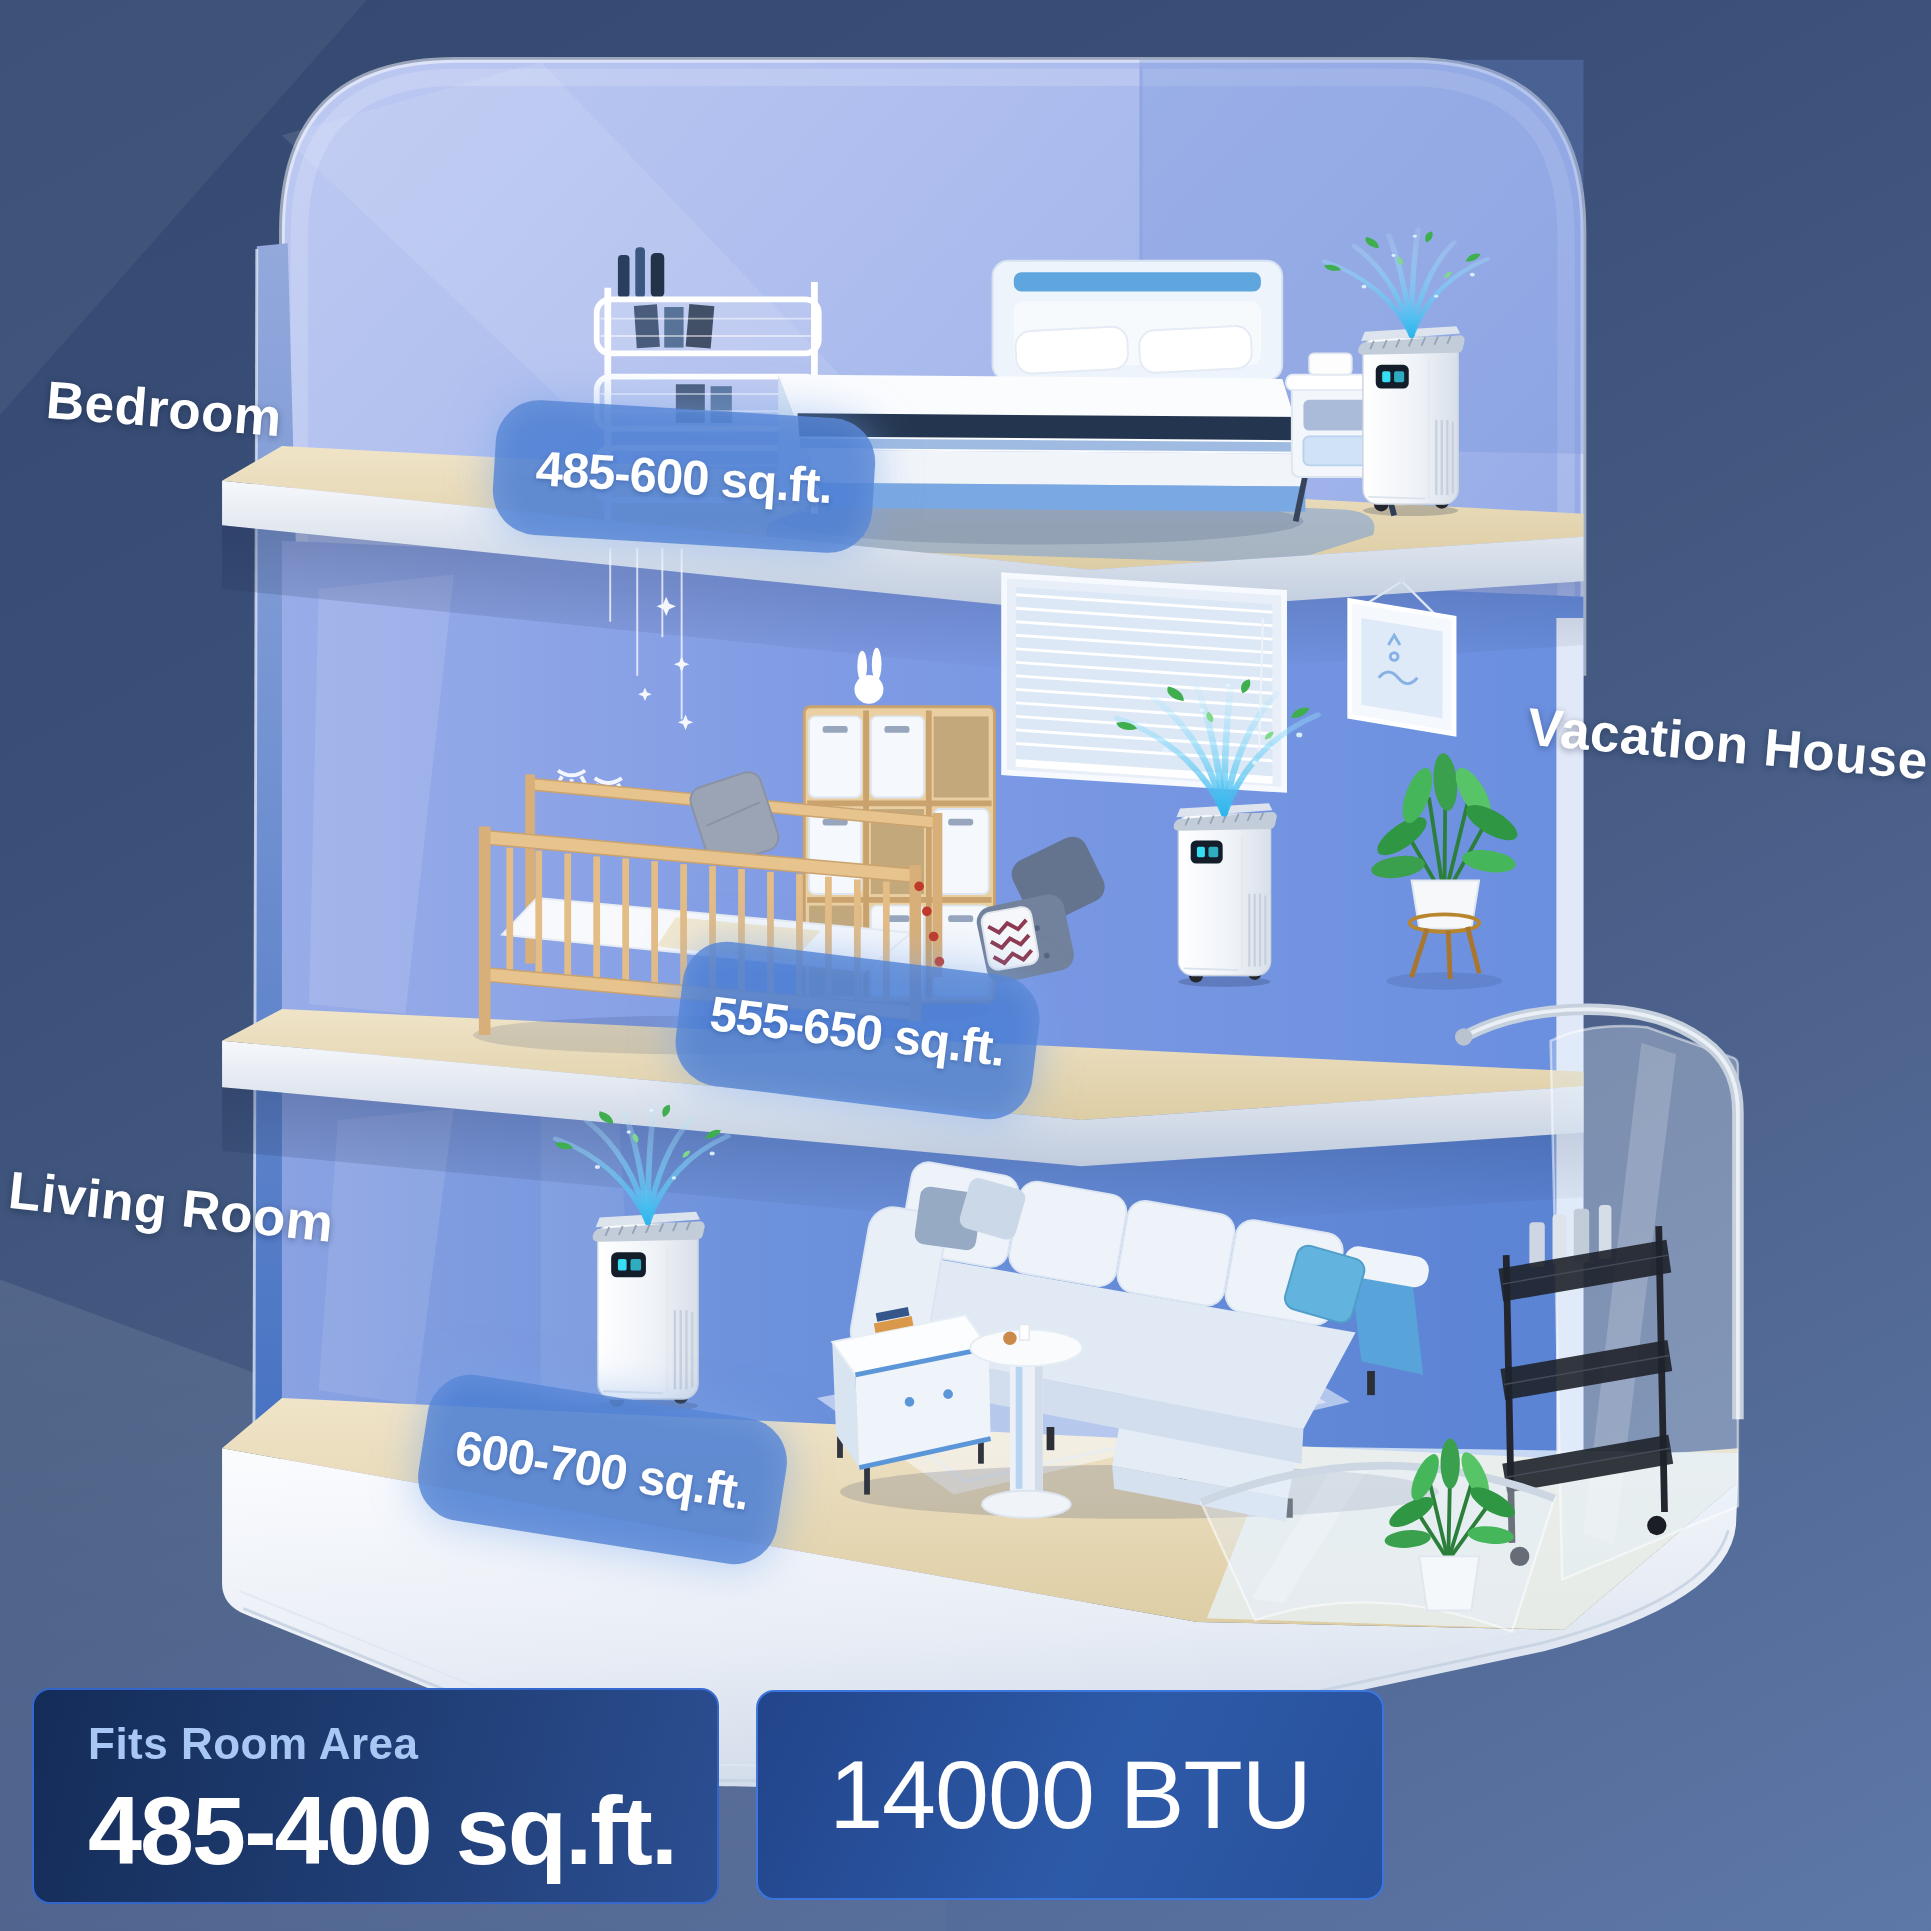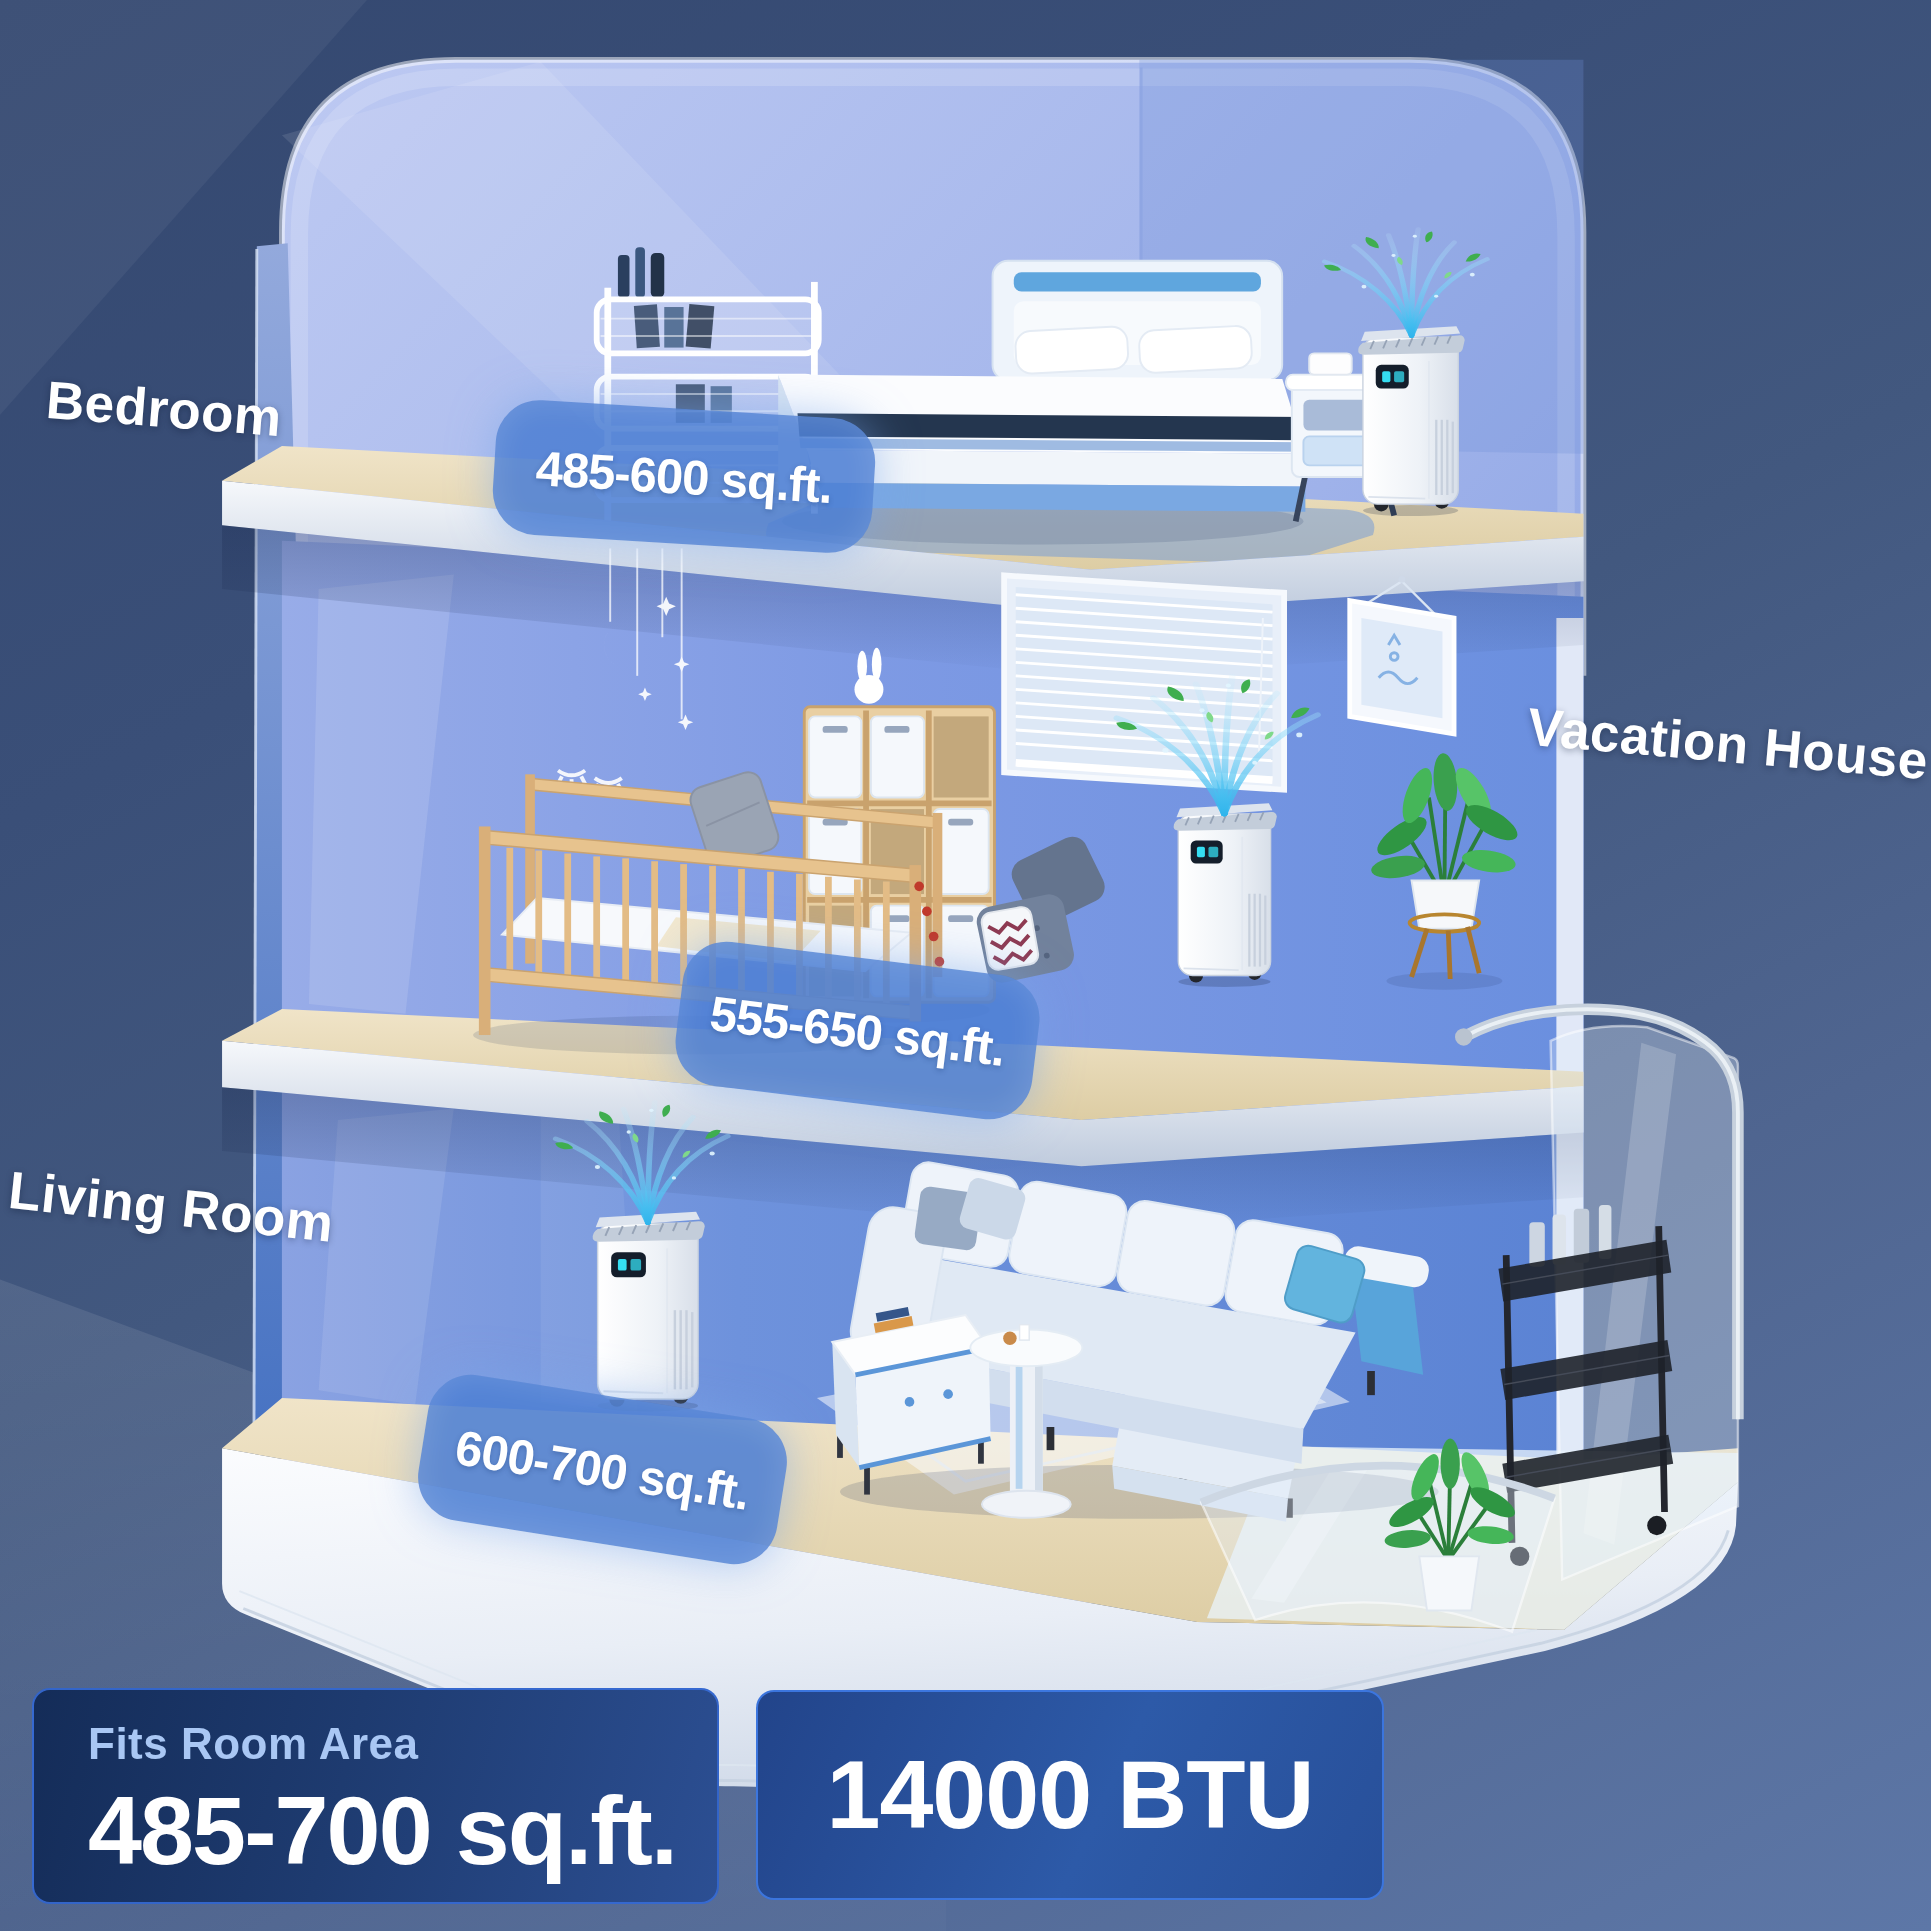--- a/index.html
+++ b/index.html
@@ -28,21 +28,21 @@
   .pill-living{left:421px;top:1396px;width:363px;height:147px;font-size:49px;transform:rotate(9deg);}
   .badge{position:absolute;border-radius:18px;box-sizing:border-box;}
   .badge-area{left:32px;top:1688px;width:687px;height:216px;
       background:linear-gradient(105deg,#142c58 0%,#1e3b70 45%,#2c4f93 100%);
       border:2.9px solid rgba(56,110,220,.85);padding:29px 0 0 54px;}
   .badge-title{color:#a9c7f4;font-size:44px;font-weight:bold;letter-spacing:0.5px;}
   .badge-area .badge-value{color:#fff;font-size:97px;font-weight:bold;letter-spacing:-1.9px;margin-top:5.8px;}
   .badge-btu{left:756px;top:1690px;width:628px;height:210px;
       background:linear-gradient(115deg,#22448a 0%,#2d5aa8 55%,#28509a 100%);
       border:2.9px solid rgba(62,122,230,.9);display:flex;align-items:center;justify-content:center;}
-  .badge-btu .badge-value{color:#fff;font-size:97px;font-weight:bold;letter-spacing:-1px;}
+  .badge-btu .badge-value{color:#fff;font-size:97px;font-weight:normal;letter-spacing:-1px;}
 </style>
 </head>
 <body>
 
 <div class="canvas">
   <div class="bg"></div>
   <div class="bg-band1"></div>
   <div class="bg-band2"></div>
 
   <svg class="scene" width="1931" height="1931" viewBox="0 0 2000 2000">
@@ -582,19 +582,19 @@
   </div>
   <div class="area-pill pill-nursery">
     <span>555-650 sq.ft.</span>
   </div>
   <div class="area-pill pill-living">
     <span>600-700 sq.ft.</span>
   </div>
 
   <div class="badge badge-area">
     <div class="badge-title">Fits Room Area</div>
-    <div class="badge-value">485-700 sq.ft.</div>
+    <div class="badge-value">485-400 sq.ft.</div>
   </div>
   <div class="badge badge-btu">
     <div class="badge-value">14000 BTU</div>
   </div>
 </div>
 
 
 </body></html>

